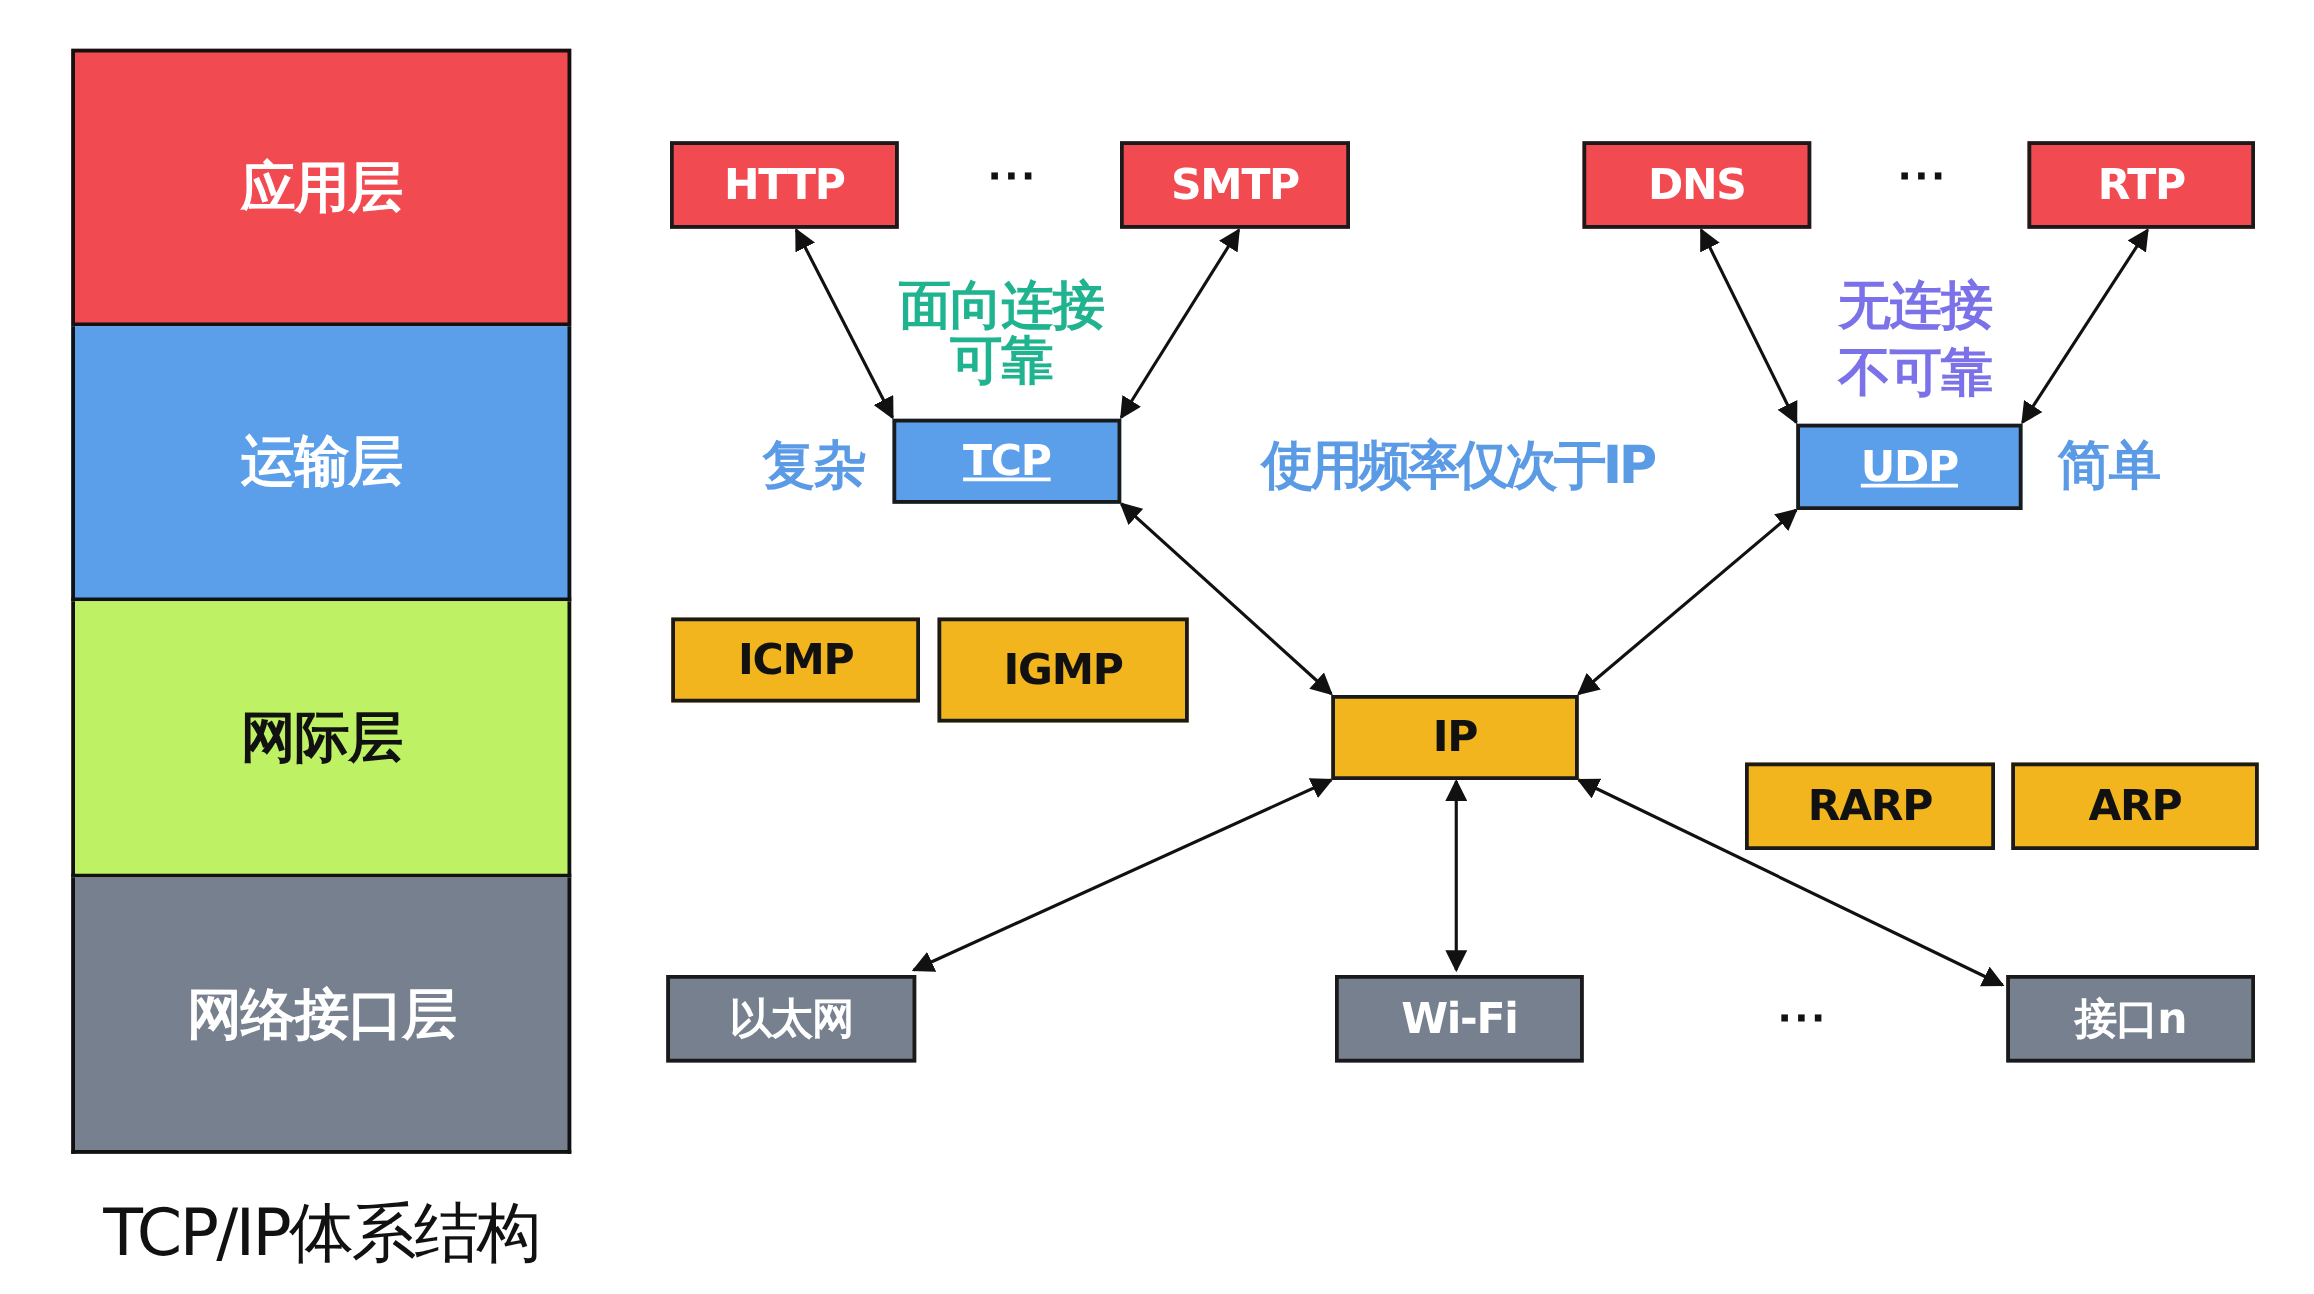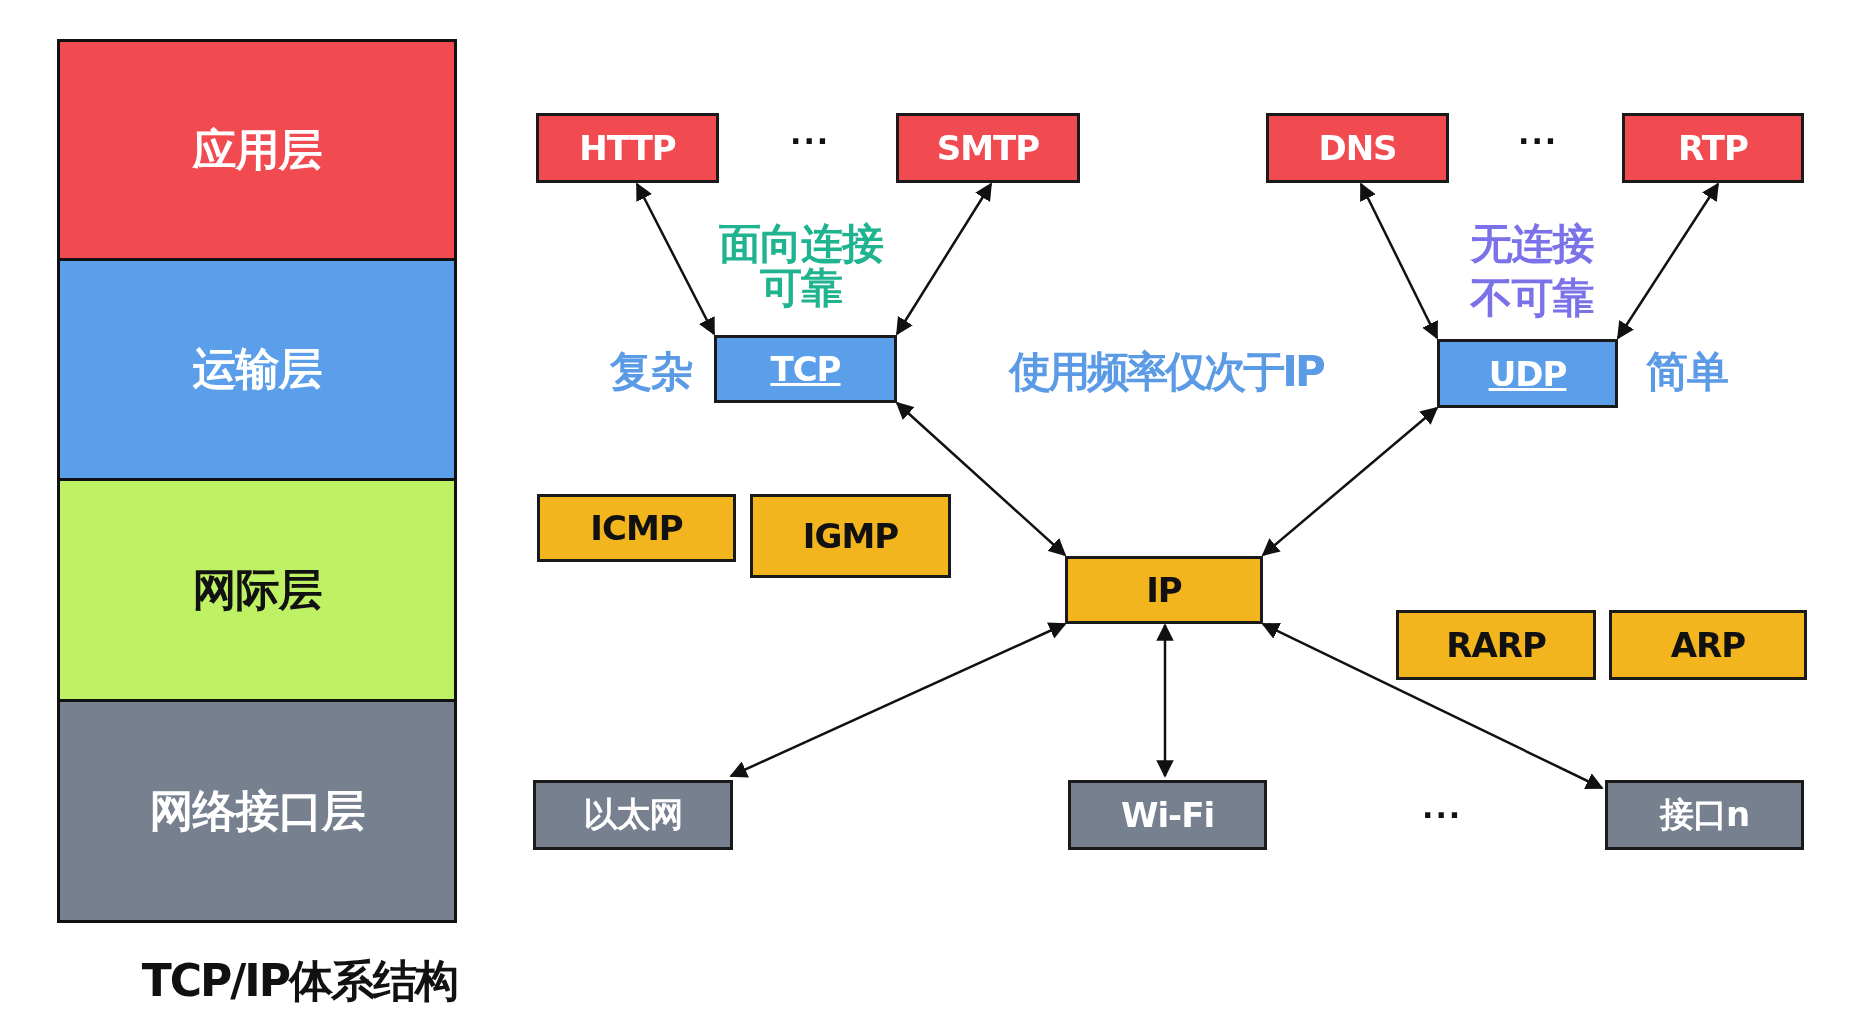--- a/index.html
+++ b/index.html
@@ -2,22 +2,22 @@
 <html><head>
 <meta charset="utf-8">
 <style>
   html, body { margin: 0; padding: 0; background: #ffffff; }
   body { width: 1851px; height: 1035px; position: relative; overflow: hidden;
          font-family: "DejaVu Sans", "Liberation Sans", sans-serif; }
   .layer { position: absolute; left: 57px; width: 400px; box-sizing: border-box;
            border: 3px solid #111; display: flex; align-items: center; justify-content: center;
            color: #ffffff; font-weight: bold; font-size: 44px; letter-spacing: -1px; }
   .layer + .layer { border-top: none; }
-  .caption { position: absolute; left: 57px; width: 400px; top: 952px; text-align: right;
-             font-weight: bold; font-size: 44px; color: #111; letter-spacing: -2px; }
+  .caption { position: absolute; left: 57px; width: 400px; top: 952px; text-align: center;
+             font-weight: normal; font-size: 52px; color: #111; letter-spacing: -2px; }
   .box { position: absolute; box-sizing: border-box; border: 3px solid #1a1a1a;
          display: flex; align-items: center; justify-content: center;
          font-weight: bold; font-size: 34px; letter-spacing: -1px; }
   .red { background: #f24a51; color: #fff; }
   .blue { background: #5b9fea; color: #fff; text-decoration: underline; }
   .yellow { background: #f2b51d; color: #111; }
   .gray { background: #76808f; color: #fff; align-items: center; }
   .label { position: absolute; font-weight: bold; font-size: 42px; line-height: 52px;
            text-align: center; letter-spacing: -1px; white-space: nowrap; }
   .green-t { color: #1fb38f; }

